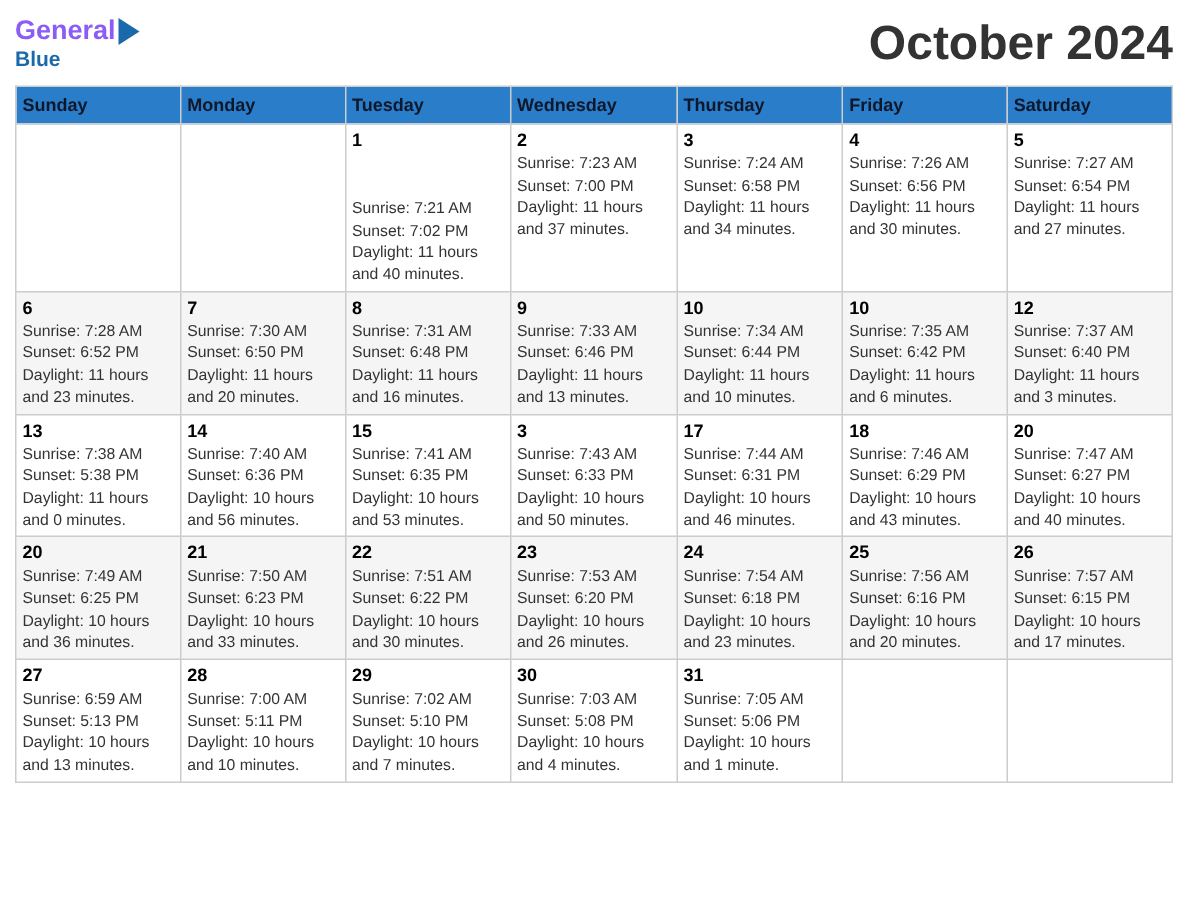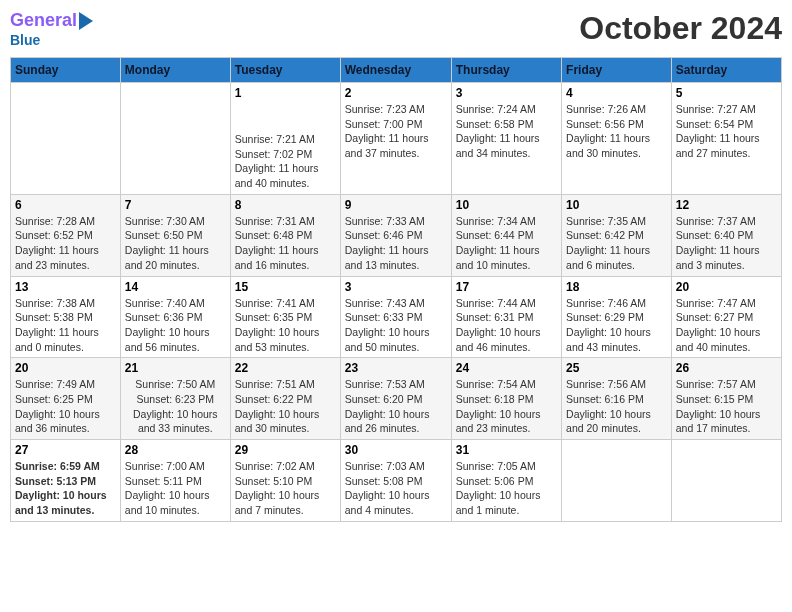--- a/index.html
+++ b/index.html
@@ -244,21 +244,21 @@
       </tr>
       <tr>
         <td>
           <span class="day-num">20</span>
           <div class="day-info" style="white-space: pre-line;">Sunrise: 7:49 AM
 Sunset: 6:25 PM
 Daylight: 10 hours and 36 minutes.</div>
         </td>
         <td>
           <span class="day-num">21</span>
-          <div class="day-info" style="white-space: pre-line; text-align: center;">Sunrise: 7:50 AM
+          <div class="day-info" style="white-space: pre-line;">Sunrise: 7:50 AM
 Sunset: 6:23 PM
 Daylight: 10 hours and 33 minutes.</div>
         </td>
         <td>
           <span class="day-num">22</span>
           <div class="day-info" style="white-space: pre-line;">Sunrise: 7:51 AM
 Sunset: 6:22 PM
 Daylight: 10 hours and 30 minutes.</div>
         </td>
         <td>
@@ -282,21 +282,21 @@
         <td>
           <span class="day-num">26</span>
           <div class="day-info" style="white-space: pre-line;">Sunrise: 7:57 AM
 Sunset: 6:15 PM
 Daylight: 10 hours and 17 minutes.</div>
         </td>
       </tr>
       <tr>
         <td>
           <span class="day-num">27</span>
-          <div class="day-info" style="white-space: pre-line; font-weight: bold;">Sunrise: 6:59 AM
+          <div class="day-info" style="white-space: pre-line;">Sunrise: 6:59 AM
 Sunset: 5:13 PM
 Daylight: 10 hours and 13 minutes.</div>
         </td>
         <td>
           <span class="day-num">28</span>
           <div class="day-info" style="white-space: pre-line;">Sunrise: 7:00 AM
 Sunset: 5:11 PM
 Daylight: 10 hours and 10 minutes.</div>
         </td>
         <td>

